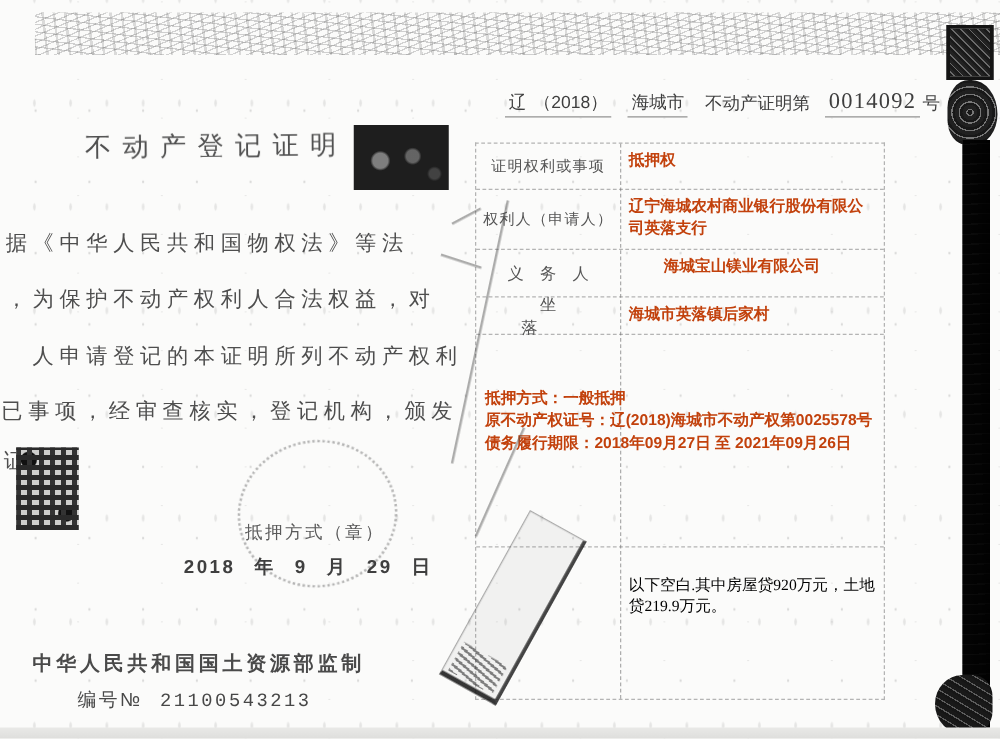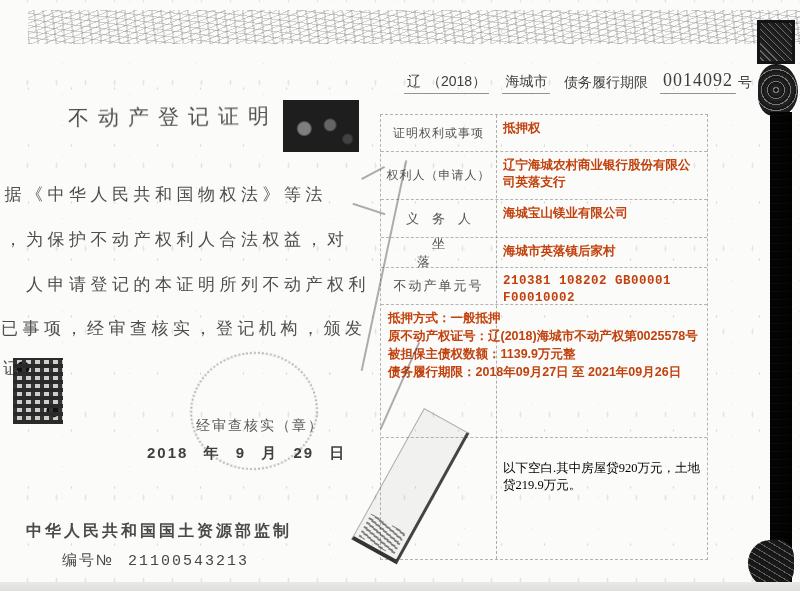--- a/index.html
+++ b/index.html
@@ -85,21 +85,21 @@
   .hdr .num { font-family:Liberation Serif, serif; font-size:18px; letter-spacing:1px; }
   
   .tbl { position:absolute; left:380px; top:114px; width:328px; height:446px;
     border:1px dashed rgba(110,110,110,.5); }
   .col-div { position:absolute; left:115px; top:0; bottom:0; width:0;
     border-left:1px dashed rgba(110,110,110,.55); }
   .row { position:absolute; left:0; right:0; display:flex;
     border-bottom:1px dashed rgba(110,110,110,.5); }
   .r1 { top:0;    height:37px; }
   .r2 { top:37px; height:48px; }
-  .r3 { top:85px; height:38px; }
+  .r3 { top:85px; height:38px;gap:28px; }
   .r4 { top:123px; height:30px; }
   .r5 { top:153px; height:37px; }
   .r6 { top:190px; height:133px; }
   .r7 { top:323px; height:123px; border-bottom:none; }
   .row .lab { width:115px; display:flex; align-items:center; justify-content:center;
     font-size:13px; color:#555; filter:blur(.35px); text-align:center; }
   .row .val { flex:1; padding:5px 6px 4px 7px; font-size:12.5px; color:#c2410c;
     line-height:17px; filter:blur(.3px); font-weight:bold; }
   .ls-sm { letter-spacing:1px; font-size:12px !important; }
   .ls-md { letter-spacing:2px; }
@@ -140,35 +140,35 @@
   <div class="black-stamp"></div>
 
   <div class="intro-line il1">根据《中华人民共和国物权法》等法</div>
   <div class="intro-line il2">规，为保护不动产权利人合法权益，对</div>
   <div class="intro-line il3">人申请登记的本证明所列不动产权利</div>
   <div class="intro-line il4">已事项，经审查核实，登记机构，颁发</div>
   <div class="intro-line il5">证。</div>
 
   <div class="qr"></div>
   <div class="seal-circle"></div>
-  <div class="seal-label">经审查核实（章）</div>
+  <div class="seal-label">抵押方式（章）</div>
   <div class="issue-date">2018 年 9 月 29 日</div>
 
   <div class="issuer">中华人民共和国国土资源部监制</div>
   <div class="serial">
     <span>编号№</span><span class="num">21100543213</span>
   </div>
 
   <div class="hdr">
     <span class="seg">辽</span>
     <span class="seg">（2018）</span>
     <span class="gap1"></span>
     <span class="seg">海城市</span>
     <span class="gap2"></span>
-    <span class="plain">债务履行期限</span>
+    <span class="plain">不动产证明第</span>
     <span class="gap3"></span>
     <span class="seg num">0014092</span>
     <span class="plain">号</span>
   </div>
 
   <div class="tbl">
     <div class="col-div"></div>
 
     <div class="row r1">
       <div class="lab ls-sm">证明权利或事项</div>
@@ -183,30 +183,25 @@
     <div class="row r3">
       <div class="lab ls-lg">义务人</div>
       <div class="val">海城宝山镁业有限公司</div>
     </div>
 
     <div class="row r4">
       <div class="lab ls-xl">坐落</div>
       <div class="val">海城市英落镇后家村</div>
     </div>
 
-    <div class="row r5">
-      <div class="lab ls-md">不动产单元号</div>
-      <div class="val unit-no">210381 108202 GB00001 F00010002</div>
-    </div>
 
     <div class="row r6">
       <div class="val">
         <div class="other-line">抵押方式：一般抵押</div>
         <div class="other-line">原不动产权证号：辽(2018)海城市不动产权第0025578号</div>
-        <div class="other-line">被担保主债权数额：1139.9万元整</div>
         <div class="other-line">债务履行期限：2018年09月27日 至 2021年09月26日</div>
       </div>
     </div>
 
     <div class="row r7">
       <div class="lab"></div>
       <div class="val">以下空白.其中房屋贷920万元，土地贷219.9万元。</div>
     </div>
   </div>
 

